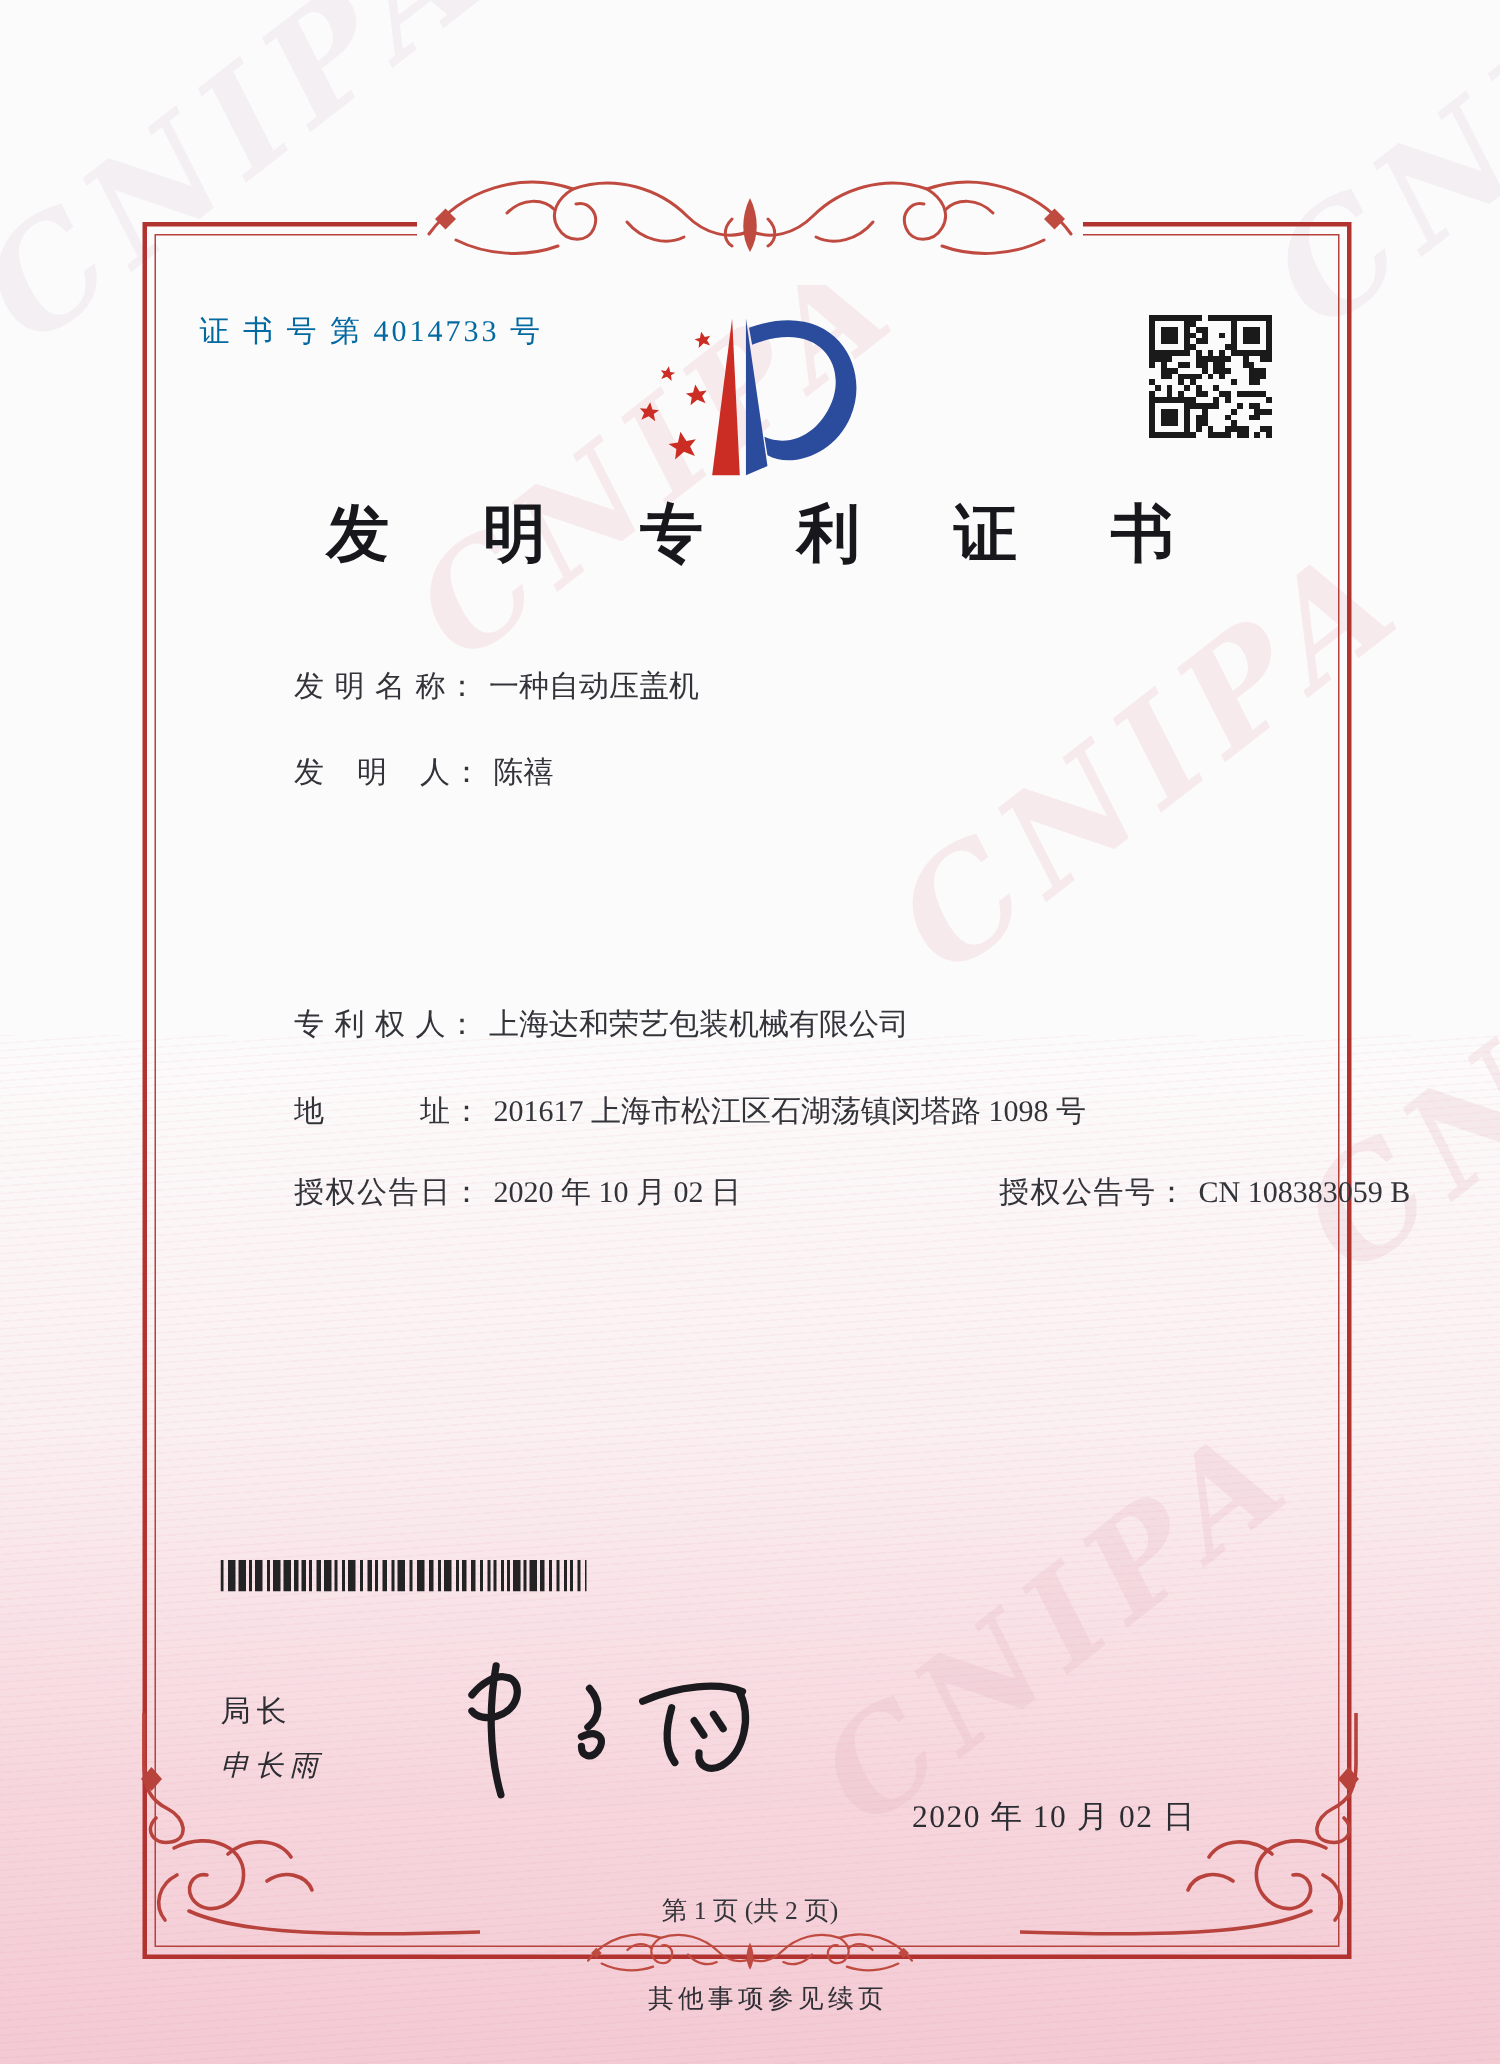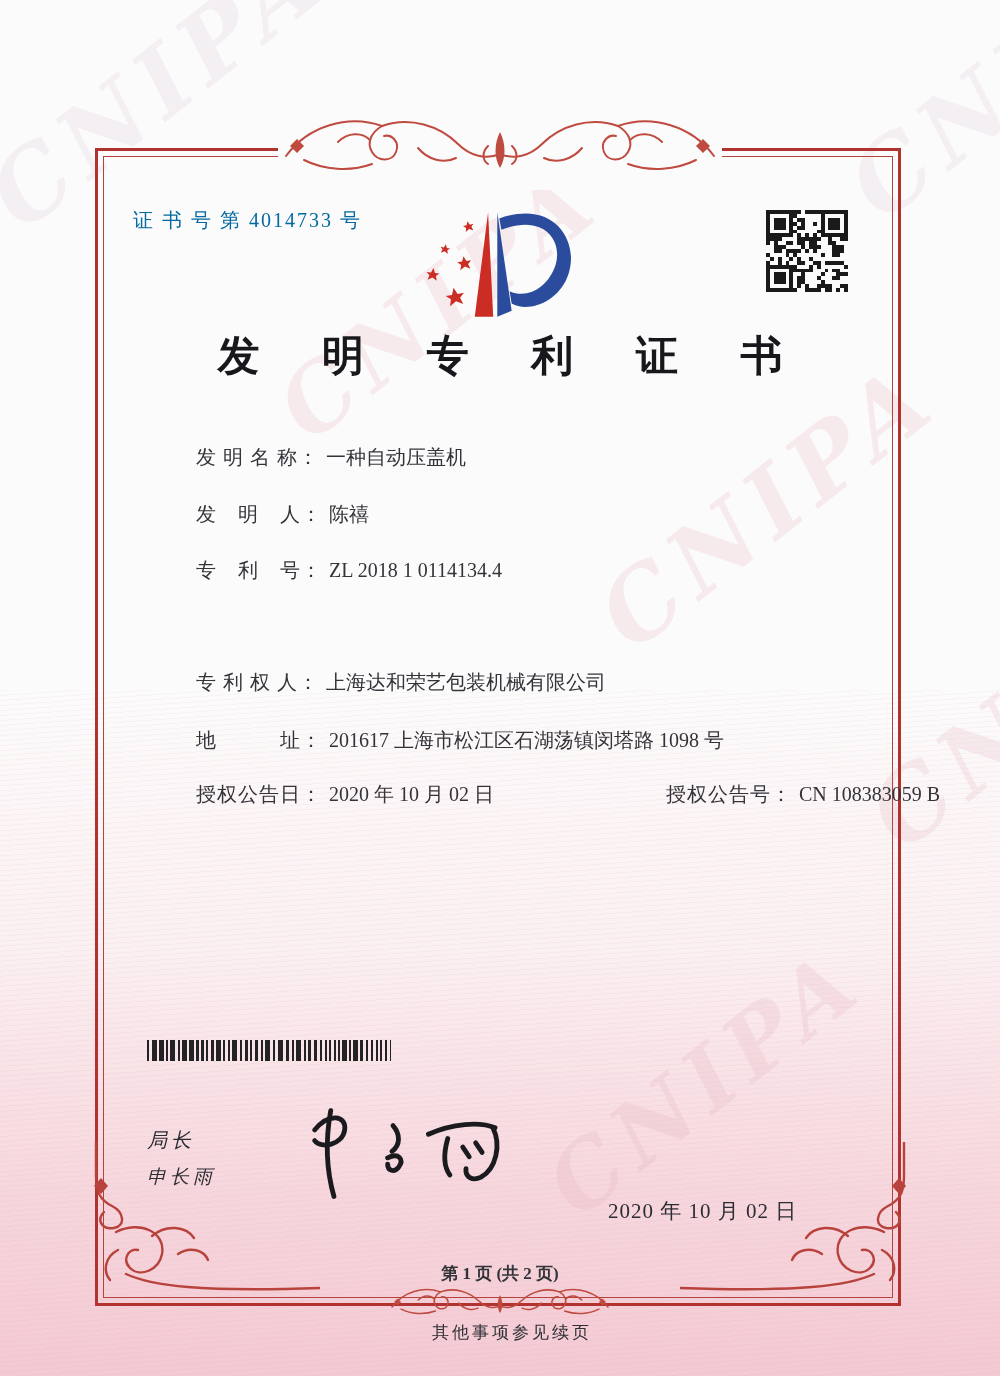--- a/index.html
+++ b/index.html
@@ -50,25 +50,25 @@
   .field-row { position:absolute; left:148px; font-size:20px; color:#33333a; white-space:nowrap;margin-left:48px; }
   .field-label { letter-spacing:1px; }
   .field-value { margin-left:7px; }
   .grant-pair { position:absolute; left:470px; top:0; }
   .paragraphs { position:absolute; left:142px; top:826px; width:722px; }
   .paragraphs p {
     font-size:19.5px; line-height:31.5px; text-align:justify;
     text-indent:2em; color:#2d2d34;
   }
   .barcode { position:absolute; left:147px; top:1040px; }
-  .signer-title { position:absolute; left:147px; top:1127px; font-size:20px; letter-spacing:4px; color:#2c2c33;font-style:italic; }
+  .signer-title { position:absolute; left:147px; top:1127px; font-size:20px; letter-spacing:4px; color:#2c2c33; }
   .signer-name  { position:absolute; left:147px; top:1164px; font-size:19px; letter-spacing:4px; color:#2c2c33;font-style:italic; }
   .signature { position:absolute; left:278px; top:1102px; }
   .issue-date { position:absolute; left:608px; top:1197px; font-size:21px; letter-spacing:1px; color:#2c2c33; }
-  .page-info { position:absolute; left:0; width:100%; top:1262px; text-align:center; font-size:17px; color:#33333a;font-weight:bold; }
+  .page-info { position:absolute; left:0; width:100%; top:1262px; text-align:center; font-size:17px; color:#33333a; }
   .footer-note { position:absolute; left:12px; width:100%; top:1321px; text-align:center; font-size:17px; letter-spacing:3px; color:#2f2f36; }
 </style>
 </head>
 <body>
 
 <div class="page">
 
   <div class="pink-zone"></div>
 
   <div class="watermark" style="left:-40px; top:30px; font-size:95px;">CNIPA</div>
@@ -377,23 +377,20 @@
     </svg>
 
   <div class="title">发 明 专 利 证 书</div>
 
   <div class="field-row" style="top:444px">
     <span class="field-label">发 明 名 称：</span><span class="field-value">一种自动压盖机</span>
   </div>
   <div class="field-row" style="top:501px">
     <span class="field-label">发　明　人：</span><span class="field-value">陈禧</span>
   </div>
-  <div class="field-row" style="top:557px">
-    <span class="field-label">专　利　号：</span><span class="field-value">ZL 2018 1 0114134.4</span>
-  </div>
   <div class="field-row" style="top:669px">
     <span class="field-label">专 利 权 人：</span><span class="field-value">上海达和荣艺包装机械有限公司</span>
   </div>
   <div class="field-row" style="top:727px">
     <span class="field-label">地　　　址：</span><span class="field-value">201617 上海市松江区石湖荡镇闵塔路 1098 号</span>
   </div>
   <div class="field-row" style="top:781px">
     <span class="field-label">授权公告日：</span><span class="field-value">2020 年 10 月 02 日</span>
     <span class="grant-pair">
       <span class="field-label">授权公告号：</span><span class="field-value">CN 108383059 B</span>

